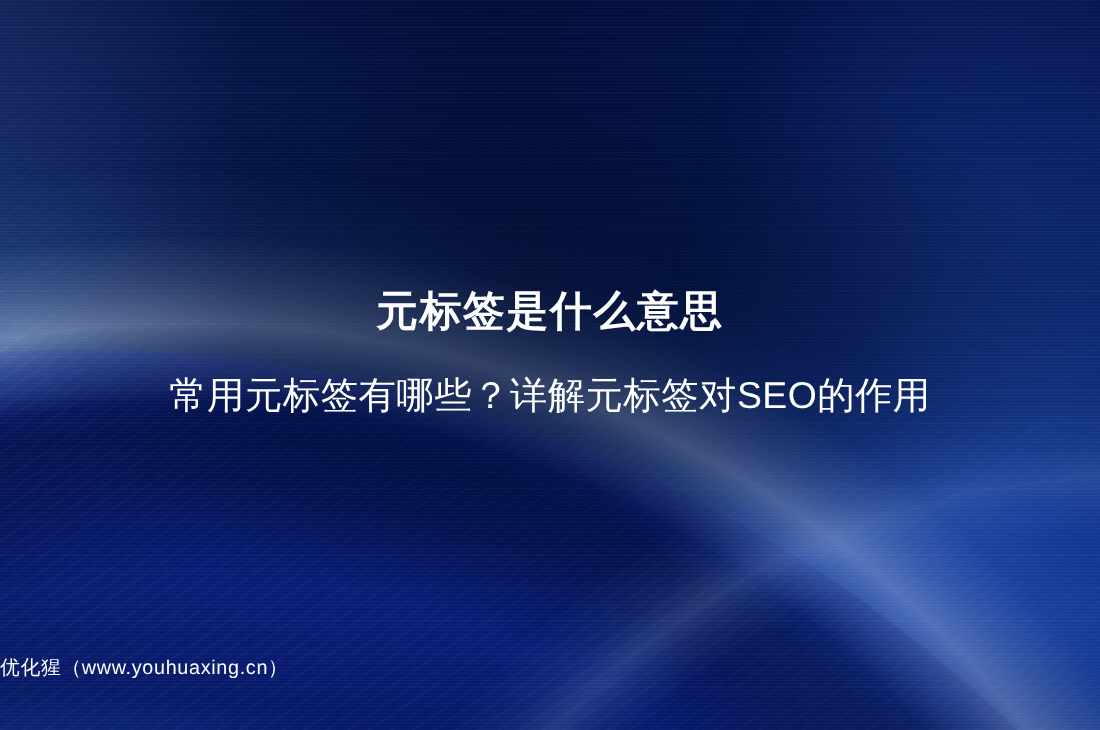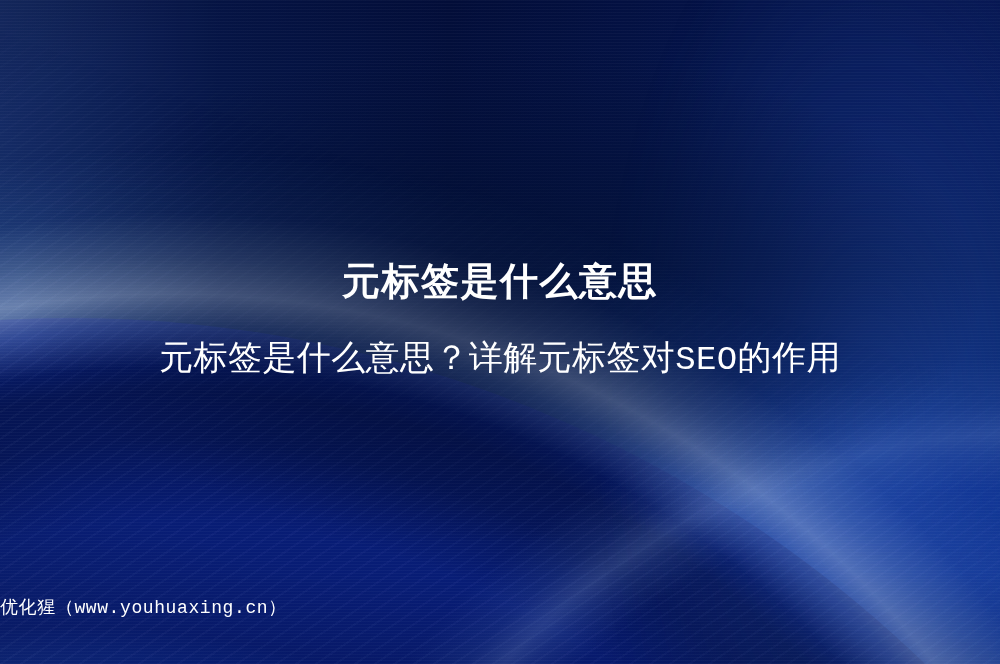--- a/index.html
+++ b/index.html
@@ -11,21 +11,20 @@
   body {
     font-family: "Liberation Sans", "DejaVu Sans", sans-serif;
   }
 
   #banner {
     position: relative;
     width: 1000px;
     height: 664px;
     overflow: hidden;
     background: #ec4899;
-    font-family: Liberation Mono, monospace;
   }
 
   
   .bg-layer {
     position: absolute;
     inset: 0;
     pointer-events: none;
   }
 
   
@@ -255,18 +254,18 @@
 
   <div class="bg-layer diagonals"></div>
   <div class="bg-layer scanlines"></div>
 
   <div class="bg-layer vignette-center"></div>
   <div class="bg-layer vignette-corners"></div>
 
   <div class="content">
     <div class="title">元标签是什么意思</div>
 
-    <div class="subtitle">元标签是什么意思？详解元标签对SEO的作用</div>
+    <div class="subtitle">常用元标签有哪些？详解元标签对SEO的作用</div>
 
     <div class="footer">优化猩（www.youhuaxing.cn）</div>
   </div>
 
 </div>
 
 </body></html>

